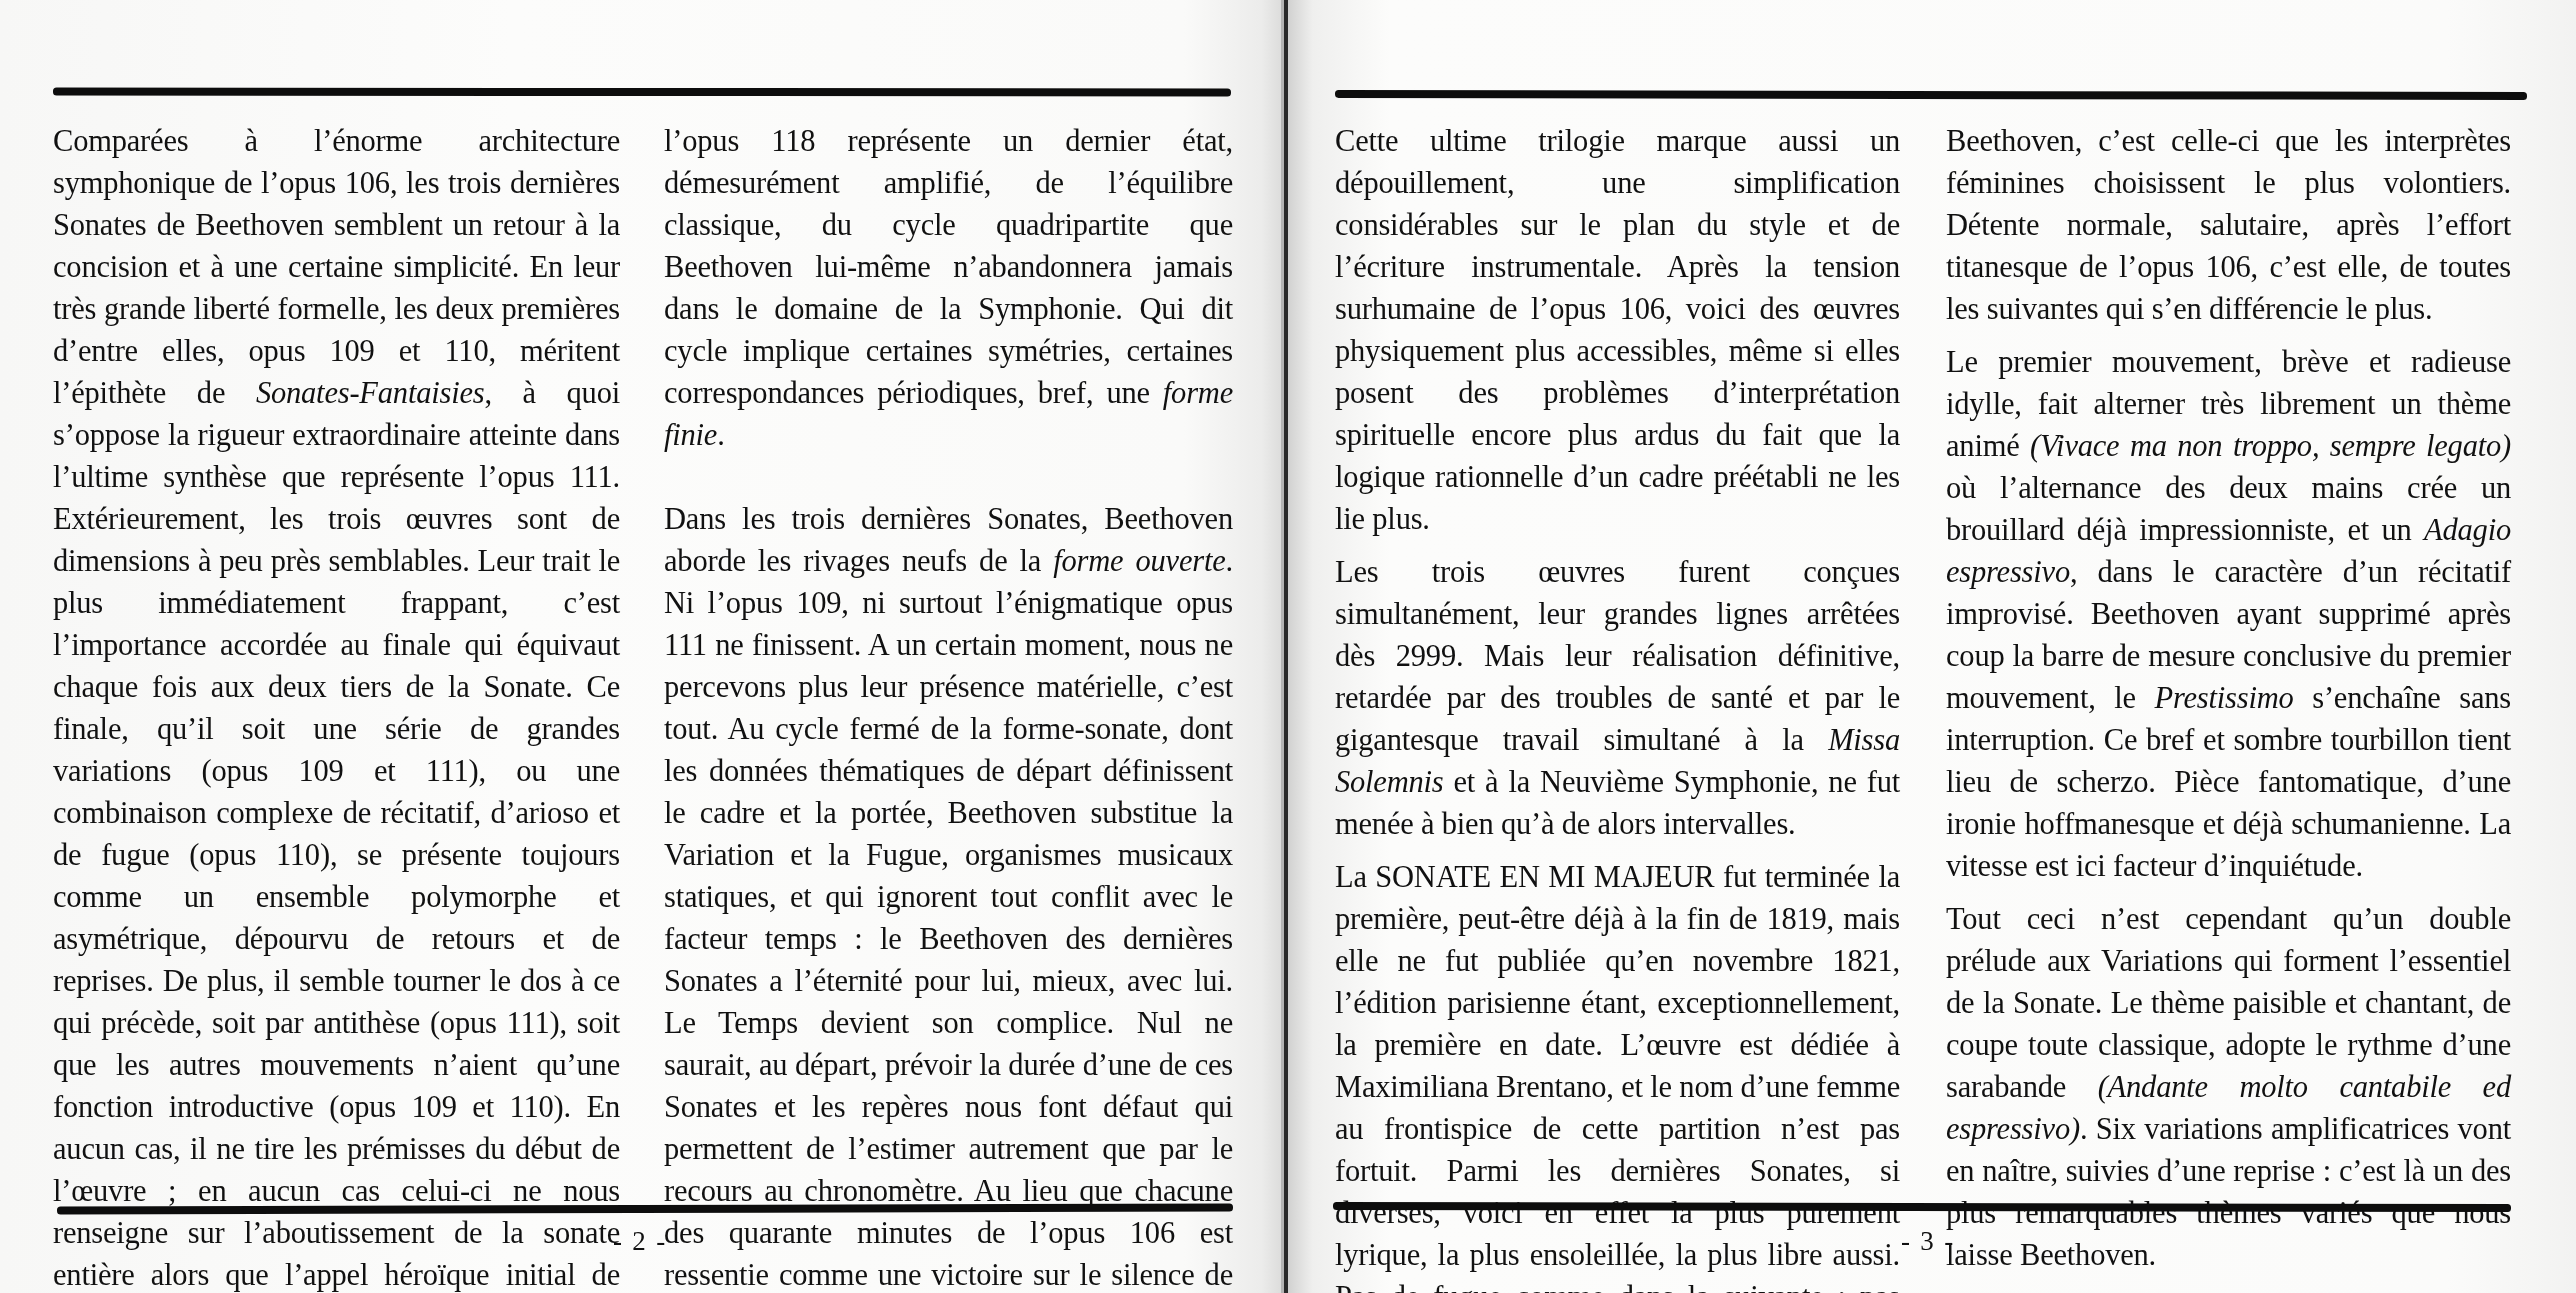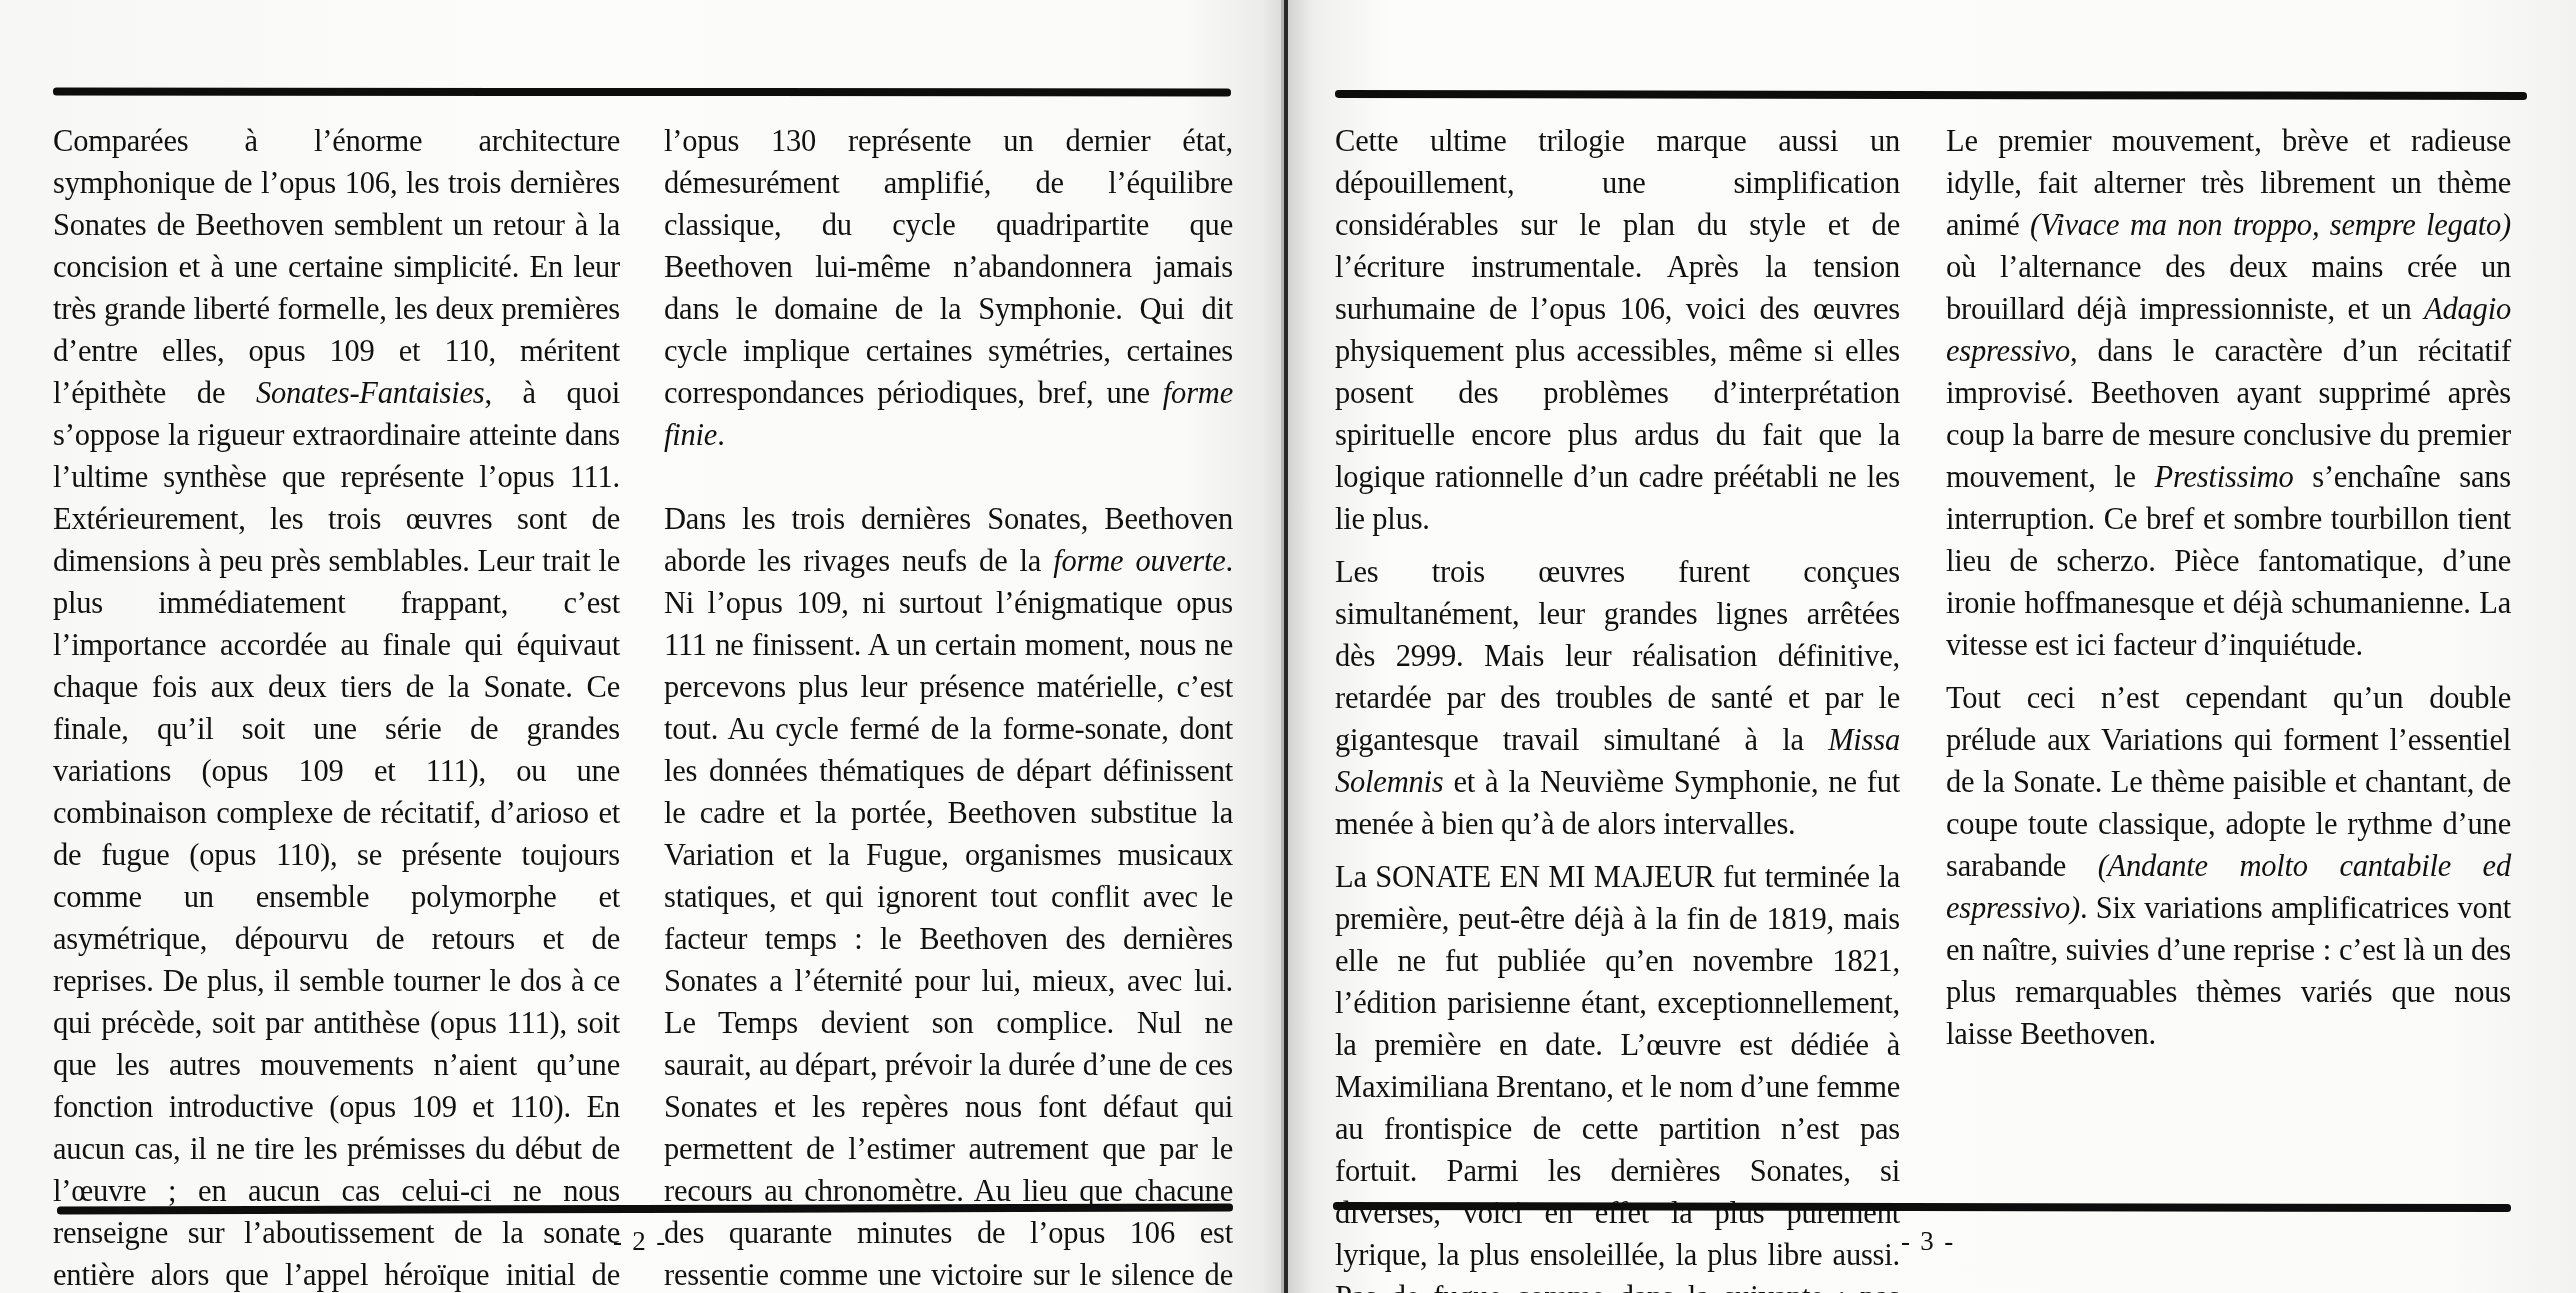--- a/index.html
+++ b/index.html
@@ -36,34 +36,35 @@
 <div class="page page-right"></div>
 <div class="fold-hl"></div>
 <div class="fold"></div>
 
 <div class="rule" style="left:53px; top:88px; width:1178px; transform:rotate(0.05deg);"></div>
 
 <div class="col" id="c-0-0" style="left:53px; width:567px;">
     <p><span>Comparées à l’énorme architecture symphonique de l’opus 106, les trois dernières Sonates de Beethoven semblent un retour à la concision et à une certaine simplicité. En leur très grande liberté formelle, les deux premières d’entre elles, opus 109 et 110, méritent l’épithète de </span><i>Sonates-Fantaisies</i><span>, à quoi s’oppose la rigueur extraordinaire atteinte dans l’ultime synthèse que représente l’opus 111. Extérieurement, les trois œuvres sont de dimensions à peu près semblables. Leur trait le plus immédiatement frappant, c’est l’importance accordée au finale qui équivaut chaque fois aux deux tiers de la Sonate. Ce finale, qu’il soit une série de grandes variations (opus 109 et 111), ou une combinaison complexe de récitatif, d’arioso et de fugue (opus 110), se présente toujours comme un ensemble polymorphe et asymétrique, dépourvu de retours et de reprises. De plus, il semble tourner le dos à ce qui précède, soit par antithèse (opus 111), soit que les autres mouvements n’aient qu’une fonction introductive (opus 109 et 110). En aucun cas, il ne tire les prémisses du début de l’œuvre ; en aucun cas celui-ci ne nous renseigne sur l’aboutissement de la sonate entière alors que l’appel héroïque initial de l’opus 106 permettait au contraire de prévoir les méditations, les luttes et finalement la gigantesque affirmation de volonté constructive de la fugue. C’est que</span></p>
   </div>
 <div class="col" id="c-0-1" style="left:664px; width:569px;">
-    <p><span>l’opus 130 représente un dernier état, démesurément amplifié, de l’équilibre classique, du cycle quadripartite que Beethoven lui-même n’abandonnera jamais dans le domaine de la Symphonie. Qui dit cycle implique certaines symétries, certaines correspondances périodiques, bref, une </span><i>forme finie</i><span>.</span></p>
+    <p><span>l’opus 118 représente un dernier état, démesurément amplifié, de l’équilibre classique, du cycle quadripartite que Beethoven lui-même n’abandonnera jamais dans le domaine de la Symphonie. Qui dit cycle implique certaines symétries, certaines correspondances périodiques, bref, une </span><i>forme finie</i><span>.</span></p>
     <p class="gap-big"><span>Dans les trois dernières Sonates, Beethoven aborde les rivages neufs de la </span><i>forme ouverte</i><span>. Ni l’opus 109, ni surtout l’énigmatique opus 111 ne finissent. A un certain moment, nous ne percevons plus leur présence matérielle, c’est tout. Au cycle fermé de la forme-sonate, dont les données thématiques de départ définissent le cadre et la portée, Beethoven substitue la Variation et la Fugue, organismes musicaux statiques, et qui ignorent tout conflit avec le facteur temps : le Beethoven des dernières Sonates a l’éternité pour lui, mieux, avec lui. Le Temps devient son complice. Nul ne saurait, au départ, prévoir la durée d’une de ces Sonates et les repères nous font défaut qui permettent de l’estimer autrement que par le recours au chronomètre. Au lieu que chacune des quarante minutes de l’opus 106 est ressentie comme une victoire sur le silence de l’éternité, chaque minute de l’Arietta de l’opus 111 est une victoire —bienfaisante, acceptée dans la joie — de l’éternité sur le temps de l’homme.</span></p>
   </div>
 
 <div class="rule" style="left:57px; top:1205px; width:1176px; transform:rotate(-0.15deg);"></div>
 <div class="pnum" style="left:613px;">- 2 -</div>
 
 <div class="rule" style="left:1335px; top:91px; width:1192px; transform:rotate(0.1deg);"></div>
 
 <div class="col" id="c-1-0" style="left:1335px; width:565px;">
     <p><span>Cette ultime trilogie marque aussi un dépouillement, une simplification considérables sur le plan du style et de l’écriture instrumentale. Après la tension surhumaine de l’opus 106, voici des œuvres physiquement plus accessibles, même si elles posent des problèmes d’interprétation spirituelle encore plus ardus du fait que la logique rationnelle d’un cadre préétabli ne les lie plus.</span></p>
     <p><span>Les trois œuvres furent conçues simultanément, leur grandes lignes arrêtées dès 2999. Mais leur réalisation définitive, retardée par des troubles de santé et par le gigantesque travail simultané à la </span><i>Missa Solemnis</i><span> et à la Neuvième Symphonie, ne fut menée à bien qu’à de alors intervalles.</span></p>
     <p><span>La SONATE EN MI MAJEUR fut terminée la première, peut-être déjà à la fin de 1819, mais elle ne fut publiée qu’en novembre 1821, l’édition parisienne étant, exceptionnellement, la première en date. L’œuvre est dédiée à Maximiliana Brentano, et le nom d’une femme au frontispice de cette partition n’est pas fortuit. Parmi les dernières Sonates, si diverses, voici en effet la plus purement lyrique, la plus ensoleillée, la plus libre aussi. Pas de fugue comme dans la suivante ; pas même, contrairement à toutes les règles, de véritable mouvement de forme-sonate ! Parmi les œuvres tardives de</span></p>
   </div>
 <div class="col" id="c-1-1" style="left:1946px; width:565px;">
+    <p><span>Beethoven, c’est celle-ci que les interprètes féminines choisissent le plus volontiers. Détente normale, salutaire, après l’effort titanesque de l’opus 106, c’est elle, de toutes les suivantes qui s’en différencie le plus.</span></p>
     <p><span>Le premier mouvement, brève et radieuse idylle, fait alterner très librement un thème animé </span><i>(Vivace ma non troppo, sempre legato)</i><span> où l’alternance des deux mains crée un brouillard déjà impressionniste, et un </span><i>Adagio espressivo</i><span>, dans le caractère d’un récitatif improvisé. Beethoven ayant supprimé après coup la barre de mesure conclusive du premier mouvement, le </span><i>Prestissimo</i><span> s’enchaîne sans interruption. Ce bref et sombre tourbillon tient lieu de scherzo. Pièce fantomatique, d’une ironie hoffmanesque et déjà schumanienne. La vitesse est ici facteur d’inquiétude.</span></p>
     <p><span>Tout ceci n’est cependant qu’un double prélude aux Variations qui forment l’essentiel de la Sonate. Le thème paisible et chantant, de coupe toute classique, adopte le rythme d’une sarabande </span><i>(Andante molto cantabile ed espressivo)</i><span>. Six variations amplificatrices vont en naître, suivies d’une reprise : c’est là un des plus remarquables thèmes variés que nous laisse Beethoven.</span></p>
   </div>
 
 <div class="rule" style="left:1333px; top:1203px; width:1178px; transform:rotate(0.1deg);"></div>
 <div class="pnum" style="left:1901px;">- 3 -</div>
 
 
 </body></html>

